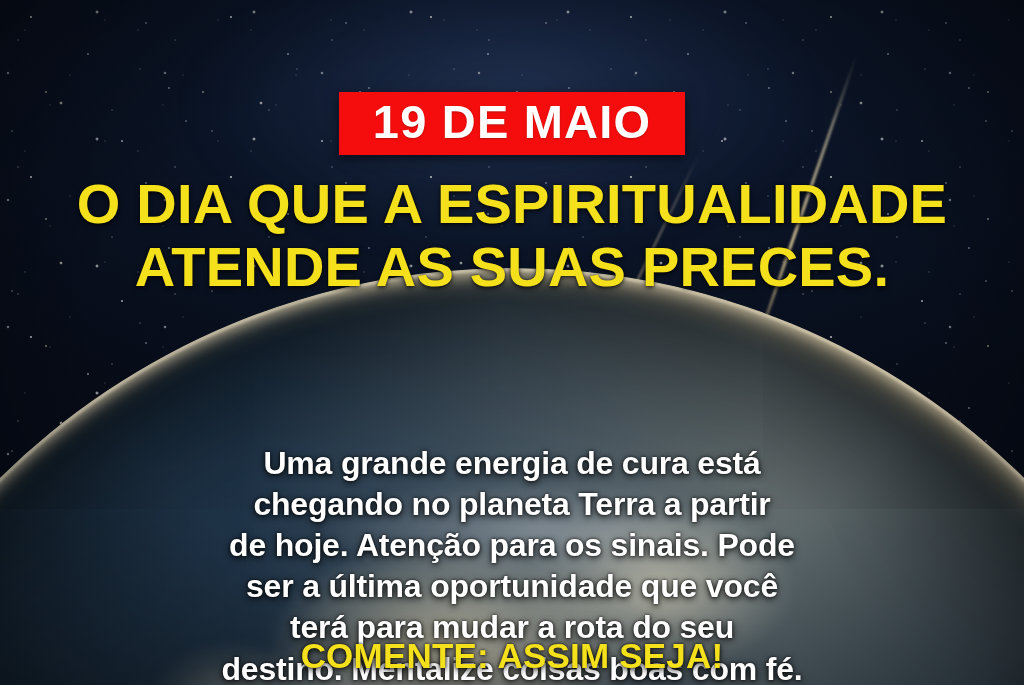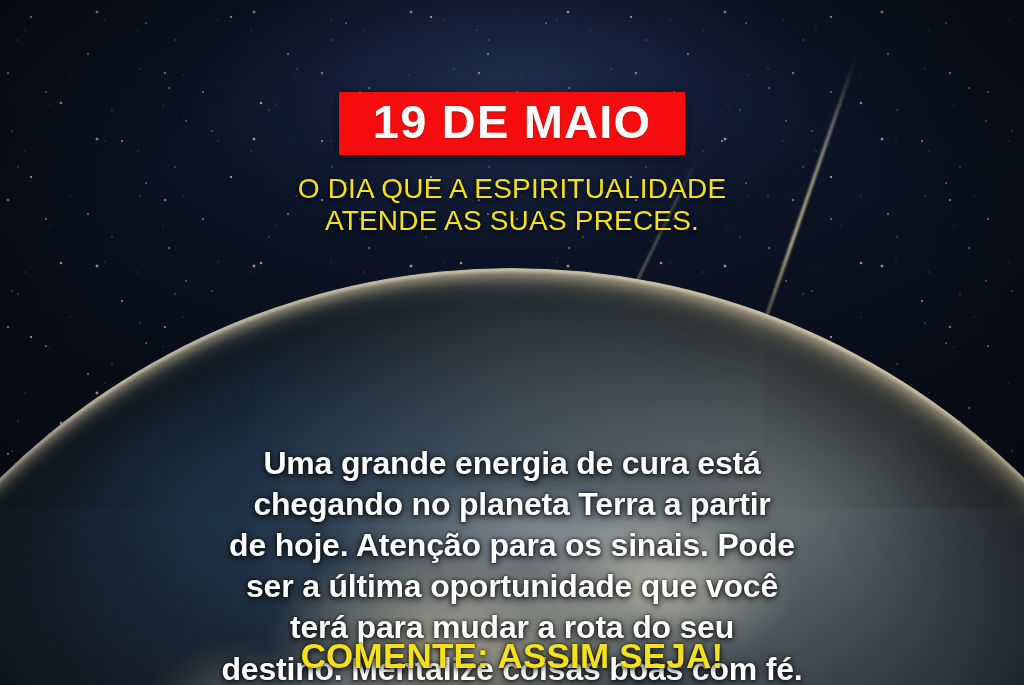--- a/index.html
+++ b/index.html
@@ -241,22 +241,22 @@
     color: #ffffff;
     letter-spacing: 1.2px;
     white-space: nowrap;
     text-shadow: 0 1px 2px rgba(0,0,0,0.22);
   }
 
   .headline {
     margin-top: 18px;
     text-align: center;
     color: #f5e01c;
-    font-size: 28px;
-    font-weight: 400;
+    font-size: 56px;
+    font-weight: 700;
     line-height: 1.12;
     letter-spacing: 0.2px;
     text-shadow: 0 2px 5px rgba(0,0,0,0.75), 0 0 2px rgba(0,0,0,0.6);
     white-space: pre-line;
   }
 
   .body-copy {
     position: absolute;
     left: 0;
     right: 0;

